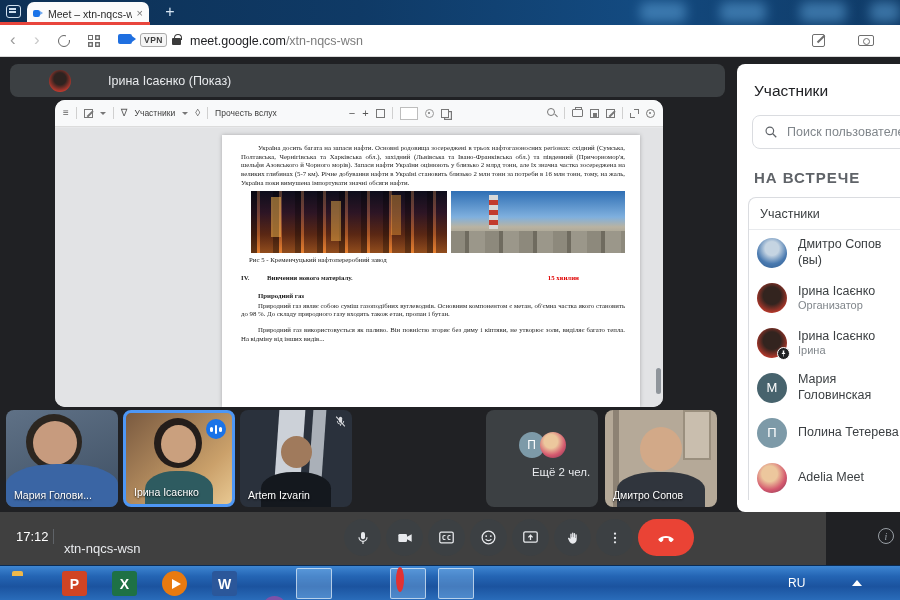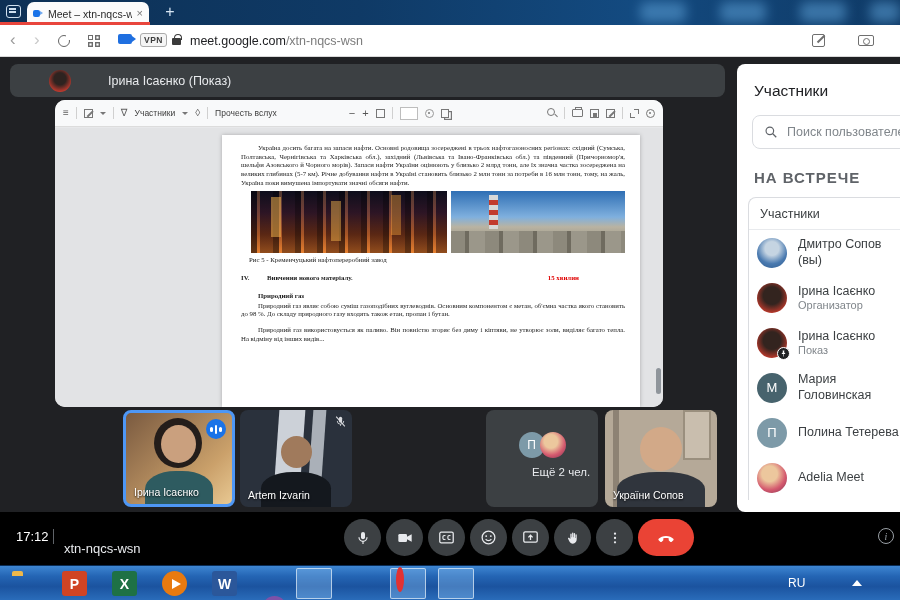--- a/index.html
+++ b/index.html
@@ -120,21 +120,21 @@
   .audio-ind { position:absolute; right:6px; top:6px; width:20px; height:20px; border-radius:50%; background:#1a73e8; z-index:5; display:flex; align-items:center; justify-content:center; gap:2px; }
   .audio-ind i { width:2.5px; background:#fff; border-radius:2px; display:block; }
   .micoff { position:absolute; right:5px; top:4px; z-index:5; }
   .ovl-avs { position:absolute; left:0; right:0; top:22px; display:flex; justify-content:center; z-index:2; }
   .ovl-av { width:26px; height:26px; border-radius:50%; }
   .ovl-av.l { background:#7d9aa8; color:#fff; font-size:12px; display:flex; align-items:center; justify-content:center; }
   .ovl-av.p { background:radial-gradient(circle at 42% 36%,#ecc79d 0 30%,#d4596e 62%,#7a3050); margin-left:-5px; }
   .ovl-label { position:absolute; left:0; right:0; top:56px; text-align:center; font-size:11.5px; color:#e8eaed; z-index:2;margin-left:38px; }
 
   
-  .ctrlbar { position:absolute; left:0; top:455px; width:900px; height:53px; background:#000000; }
+  .ctrlbar { position:absolute; left:0; top:455px; width:826px; height:53px; background:#404040; }
   .clock { position:absolute; left:16px; top:17px; font-size:13px; color:#fff; }
   .cdiv { position:absolute; left:53px; top:17px; width:1px; height:15px; background:#5f6368; }
   .mcode { position:absolute; left:64px; top:17px; font-size:13px; color:#e8eaed;margin-top:12px; }
   .cbtns { position:absolute; left:344px; top:7px; display:flex; gap:5px; align-items:center; }
   .cbtn { width:37px; height:37px; border-radius:50%; background:#3c4043; display:flex; align-items:center; justify-content:center; }
   .cbtn.end { width:56px; border-radius:19px; background:#ea4335; }
   .infoi { position:absolute; left:878px; top:16px; width:16px; height:16px; border:1.5px solid #9aa0a6; border-radius:50%; color:#9aa0a6; font-size:10px; text-align:center; line-height:15px; font-family:"Liberation Serif",serif; font-style:italic; }
 
   
   .taskbar { position:absolute; left:0; top:565px; width:900px; height:35px;
@@ -275,38 +275,44 @@
         <div class="prow">
           <span class="pav photo-red">
             <span class="pinbadge">
                 <svg width="7" height="7" viewBox="0 0 24 24">
                   <path d="M9 2h6l-1 6 4 4v2h-5v7l-1 2-1-2v-7H6v-2l4-4z" fill="#fff"></path>
                 </svg>
               </span>
           </span>
           <span>
               <div class="pname">Ірина Ісаєнко</div>
-                <div class="psub">Показ</div>
+                <div class="psub">Ірина</div>
             </span>
         </div>
         <div class="prow">
           <span class="pav letter" style="background:#47636d">М</span>
           <span class="pname">Мария Головинская</span>
         </div>
         <div class="prow">
           <span class="pav letter" style="background:#7d9aa8">П</span>
           <span class="pname">Полина Тетерева</span>
         </div>
         <div class="prow">
           <span class="pav photo-pink"></span>
           <span class="pname">Adelia Meet</span>
         </div>
       </div>
     </div>
 
+    <div class="tile" style="left:6px;background:linear-gradient(160deg,#5f7186,#3e4f63)">
+      <span class="p-hair" style="left:20px;top:4px;width:56px;height:56px;background:#2c2620"></span>
+      <span class="p-head" style="left:27px;top:11px;width:44px;height:44px;background:#c79b7e"></span>
+      <span class="p-torso" style="left:0px;top:54px;width:112px;height:45px;background:#3a65a4"></span>
+      <span class="tname">Мария Голови...</span>
+    </div>
 
     <div class="tile active" style="left:123px;background:linear-gradient(135deg,#7a5a40,#caa06a 70%,#e8c892)">
       <span class="p-hair" style="left:28px;top:5px;width:48px;height:50px;background:#241d1a"></span>
       <span class="p-head" style="left:35px;top:12px;width:35px;height:38px;background:#caa07e"></span>
       <span class="p-torso" style="left:19px;top:58px;width:68px;height:40px;background:#2e5b60"></span>
       <span class="audio-ind">
           <i style="height:5px"></i>
           <i style="height:9px"></i>
           <i style="height:5px"></i>
         </span>
@@ -334,21 +340,21 @@
         <span class="ovl-av p"></span>
       </span>
       <span class="ovl-label">Ещё 2 чел.</span>
     </div>
 
     <div class="tile" style="left:605px;background:#b5a998">
       <span style="position:absolute;left:8px;top:0;width:6px;height:97px;background:#8d8274"></span>
       <span style="position:absolute;left:78px;top:0;width:28px;height:50px;background:#c9beae;border:2px solid #9a8f7e"></span>
       <span class="p-head" style="left:35px;top:17px;width:42px;height:44px;background:#d2a988"></span>
       <span class="p-torso" style="left:12px;top:62px;width:88px;height:38px;background:#30353d"></span>
-      <span class="tname">України Сопов</span>
+      <span class="tname">Дмитро Сопов</span>
     </div>
 
     <div class="ctrlbar">
       <span class="clock">17:12</span>
       <span class="cdiv"></span>
       <span class="mcode">xtn-nqcs-wsn</span>
       <div class="cbtns">
         <div class="cbtn">
             <svg width="16" height="16" viewBox="0 0 24 24">
               <rect x="9" y="3" width="6" height="11" rx="3" fill="#e8eaed"></rect>

